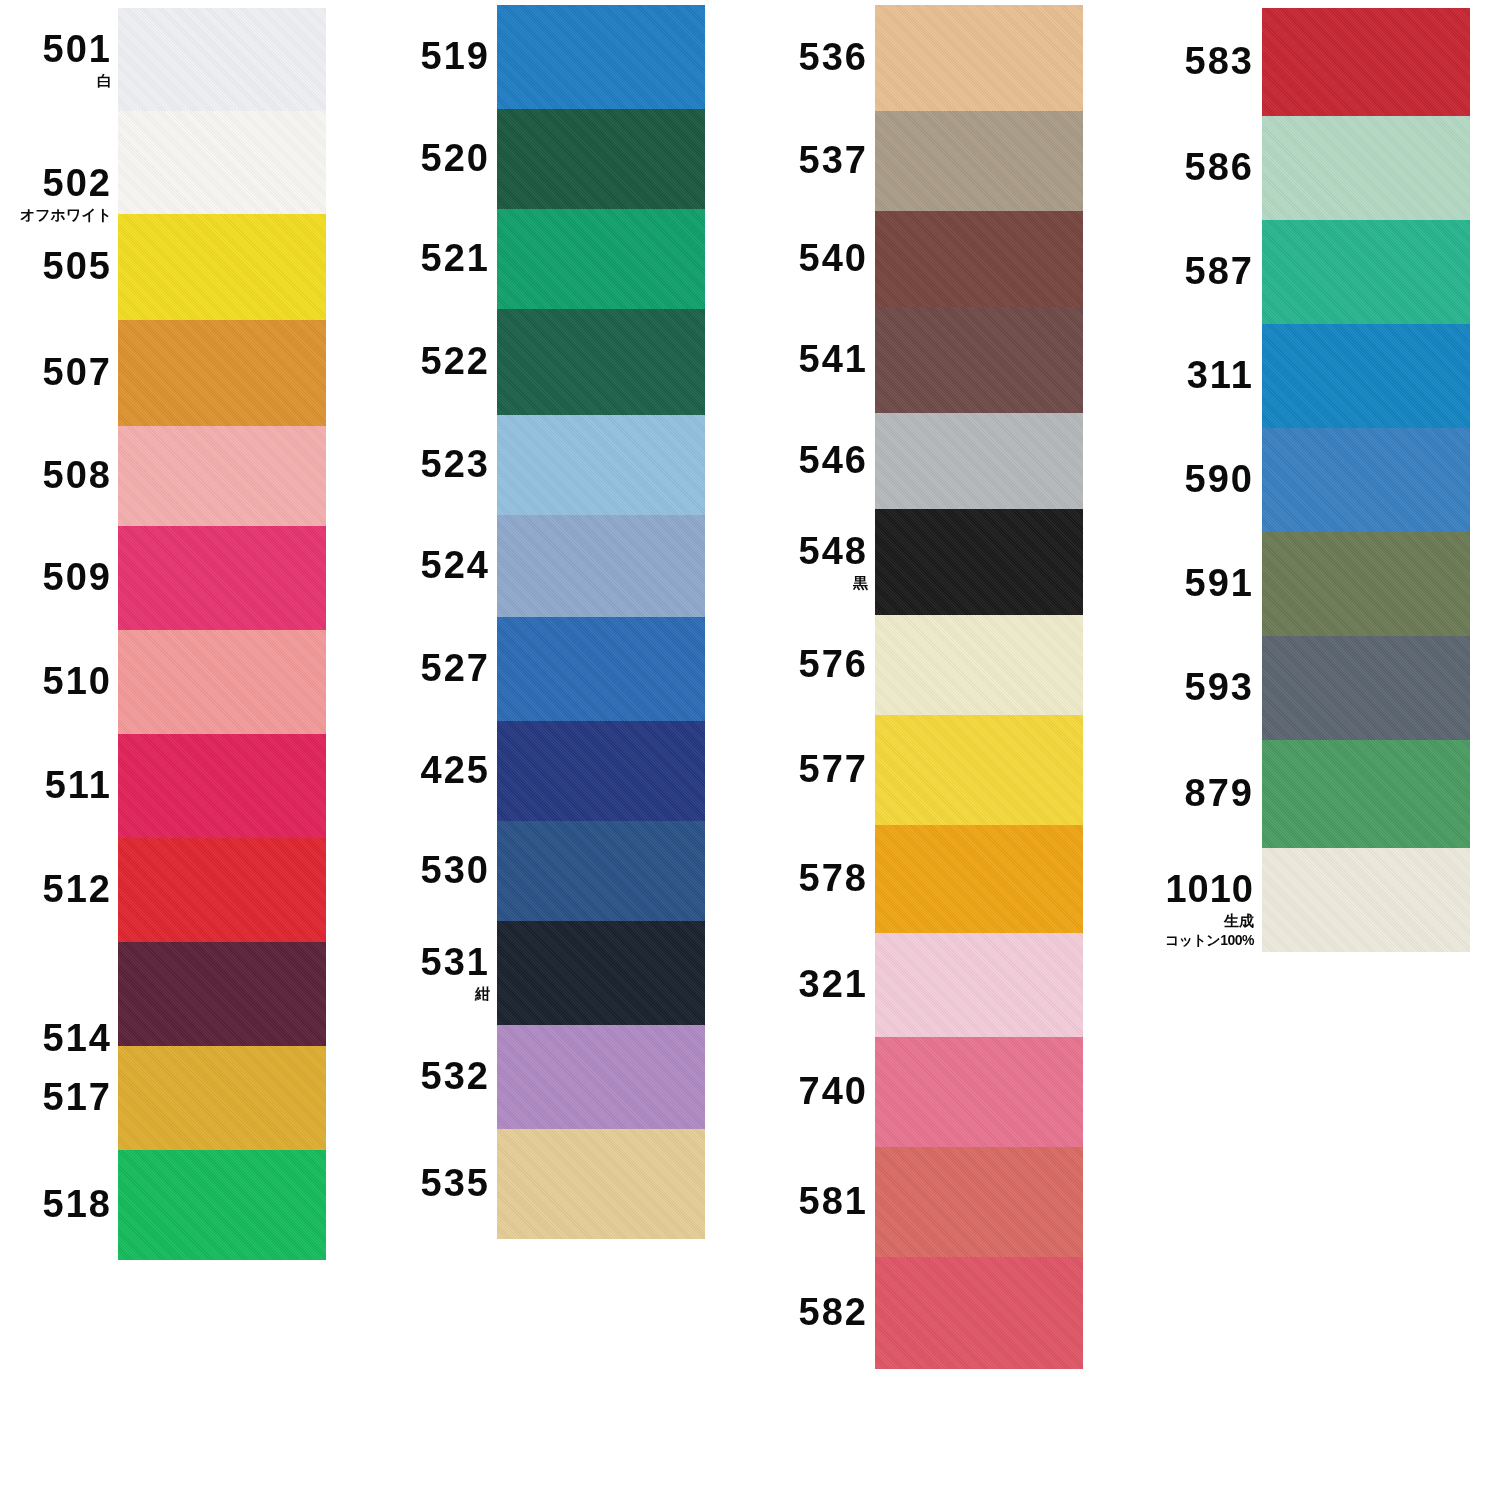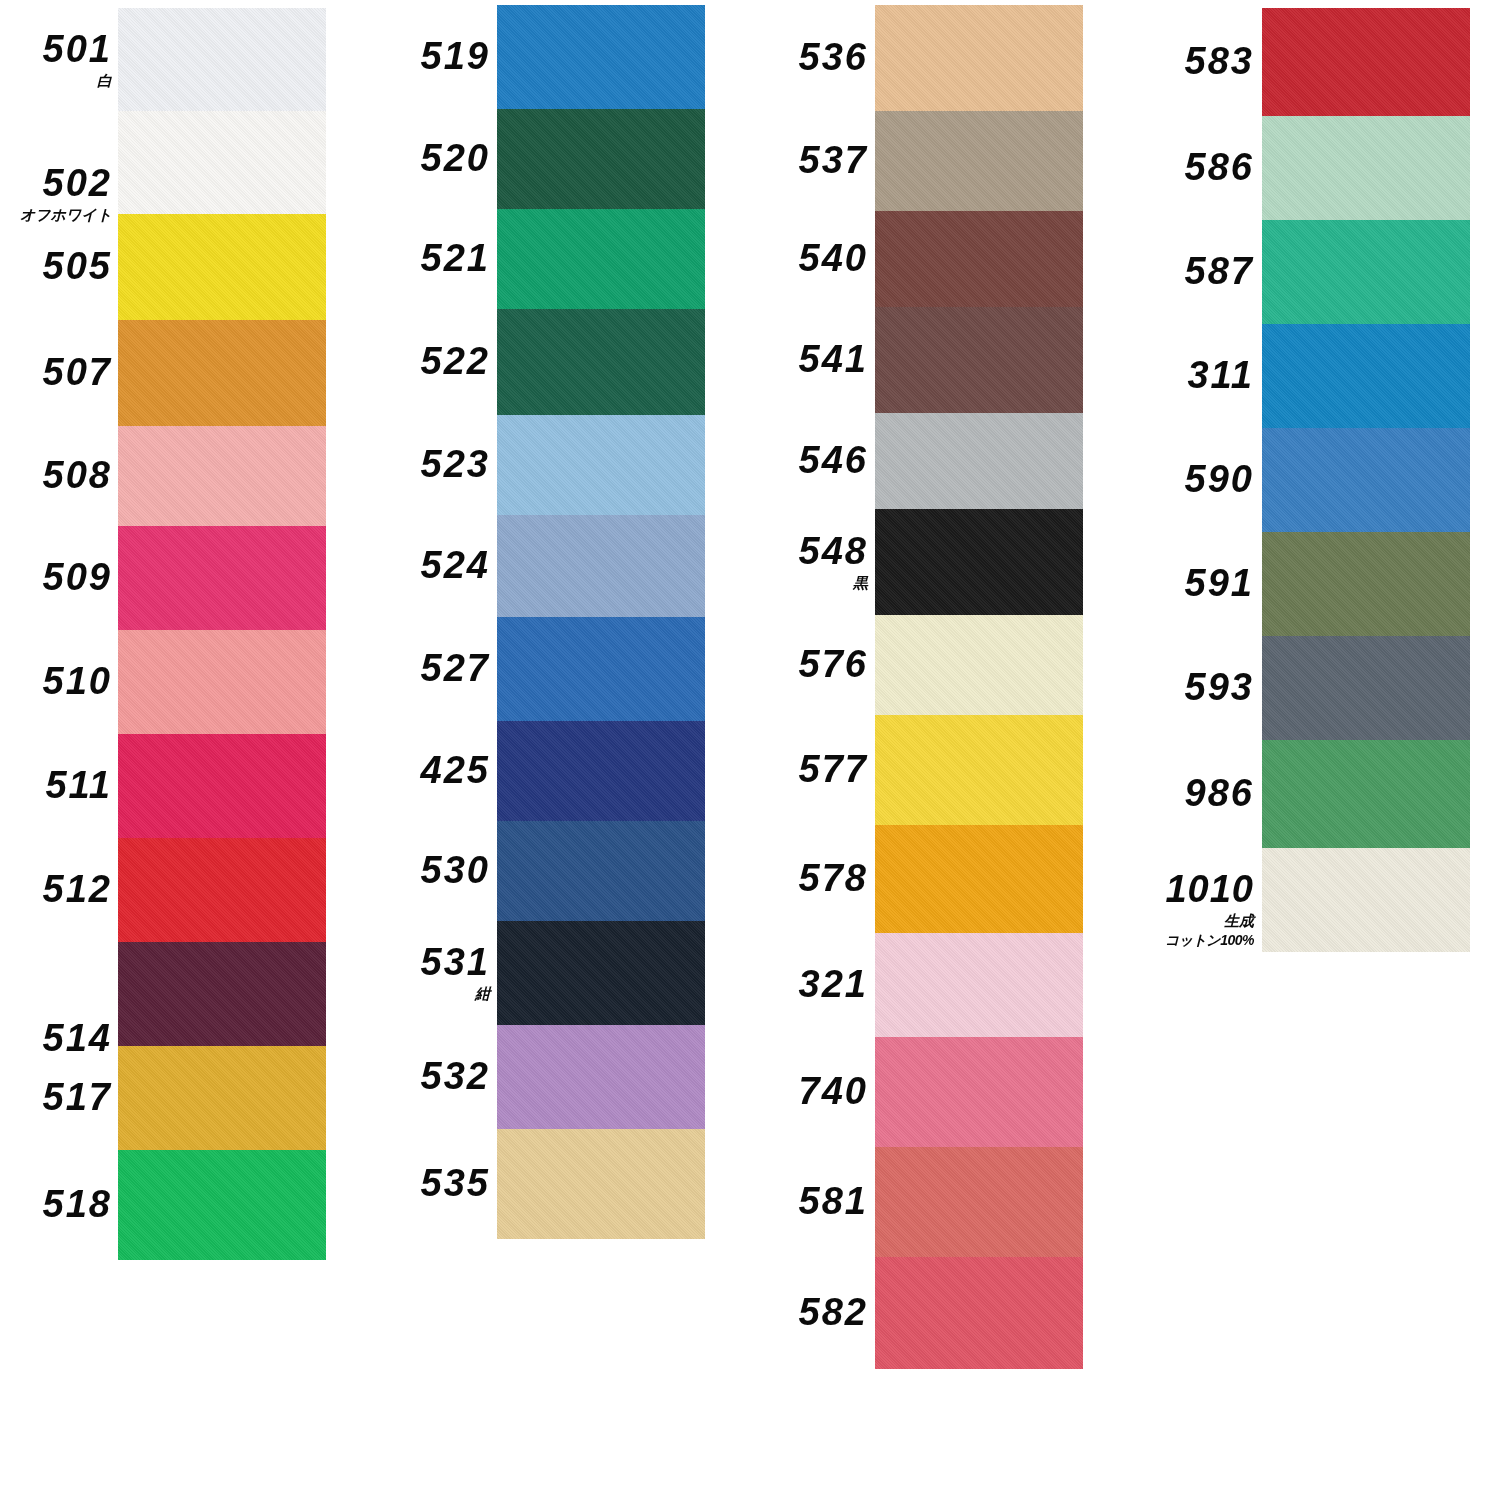--- a/index.html
+++ b/index.html
@@ -86,21 +86,21 @@
   }
 
   .strip {
     position: absolute;
     overflow: hidden;
   }
 </style>
 </head>
 <body>
 
-<div class="chart" style="background: rgb(255, 255, 255); font-style: italic;">
+<div class="chart" style="background: rgb(255, 255, 255);">
 
 <div class="label-block" style="right: 1388px; top: 30px;">
       <span class="code">501</span>
       <span class="sub">白</span>
     </div>
     <div class="label-block" style="right: 1388px; top: 151px; margin-top: 13px;">
       <span class="code">502</span>
       <span class="sub">オフホワイト</span>
     </div>
     <div class="label-block" style="right: 1388px; top: 247px;">
@@ -342,21 +342,21 @@
     <div class="label-block" style="right: 246px; top: 460px;">
       <span class="code">590</span>
     </div>
     <div class="label-block" style="right: 246px; top: 564px;">
       <span class="code">591</span>
     </div>
     <div class="label-block" style="right: 246px; top: 668px;">
       <span class="code">593</span>
     </div>
     <div class="label-block" style="right: 246px; top: 774px;">
-      <span class="code">986</span>
+      <span class="code">879</span>
     </div>
     <div class="label-block" style="right: 246px; top: 870px;">
       <span class="code wide">1010</span>
       <span class="sub">生成</span>
       <span class="sub tiny">コットン100%</span>
     </div>
     <div class="strip" style="left: 1262px; top: 8px; width: 208px; height: 944px;">
       <div class="swatch-row" style="height: 108px; width: 208px;">
         <div class="swatch" style="background: rgb(198, 38, 49);"></div>
       </div>

